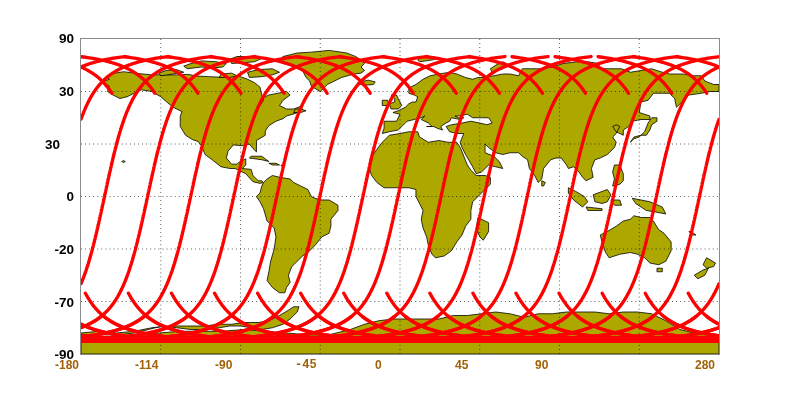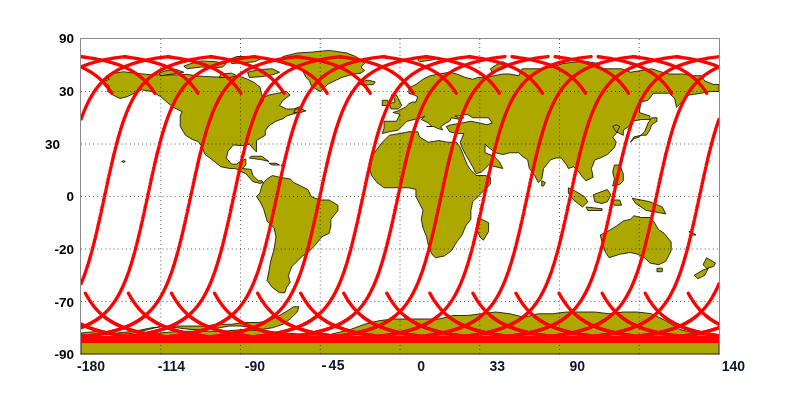--- a/index.html
+++ b/index.html
@@ -37,22 +37,22 @@
 
   .ytick{
     position:absolute;
     right:806px; 
     font-size:13.5px;font-weight:bold;color:#000;
     text-align:right;
     white-space:nowrap;
   }
   .xtick{
     position:absolute;
-    font-size:14px;font-weight:bold;color:#0f172a;
-    text-align:right;
+    font-size:12px;font-weight:bold;color:#a16207;
+    text-align:left;
     white-space:nowrap;
   }
 </style>
 </head>
 <body>
 
 <div id="figure">
 
 
   <div class="ytick" style="left:34px;top:31px;width:40px;">90</div>
@@ -61,24 +61,24 @@
   <div class="ytick" style="left:34px;top:189px;width:40px;">0</div>
   <div class="ytick" style="left:34px;top:242px;width:40px;">-20</div>
   <div class="ytick" style="left:34px;top:295px;width:40px;">-70</div>
   <div class="ytick" style="left:34px;top:347px;width:40px;">-90</div>
 
   <div class="xtick" style="left:55px;top:358px;width:50px;">-180</div>
   <div class="xtick" style="left:135px;top:358px;width:50px;">-114</div>
   <div class="xtick" style="left:215px;top:358px;width:50px;">-90</div>
   <div class="xtick" style="left:295px;top:358px;width:50px;font-family:Liberation Mono, monospace;">-45</div>
   <div class="xtick" style="left:375px;top:358px;width:50px;">0</div>
-  <div class="xtick" style="left:455px;top:358px;width:50px;">33</div>
+  <div class="xtick" style="left:455px;top:358px;width:50px;">45</div>
   <div class="xtick" style="left:535px;top:358px;width:50px;">90</div>
   <div class="xtick" style="left:615px;top:358px;width:50px;margin-top:48px;">135</div>
-  <div class="xtick" style="left:695px;top:358px;width:50px;">140</div>
+  <div class="xtick" style="left:695px;top:358px;width:50px;">280</div>
 
   <div id="plot">
     <svg id="mapsvg" viewBox="0 0 360 180" preserveAspectRatio="none">
       <g id="land-layer">
           <polygon points="12.00,24.50 16.00,23.00 14.00,21.50 19.00,19.50 24.00,18.70 32.00,19.70 39.00,20.40 47.00,20.50 54.00,20.50 60.00,20.20 66.00,21.20 72.00,21.50 79.00,21.80 85.00,20.80 90.00,21.50 94.00,23.00 98.00,25.00 101.00,27.50 102.00,32.00 103.00,35.00 101.00,38.00 102.00,34.00 106.00,32.00 111.00,31.00 116.00,30.00 118.00,32.00 114.00,35.00 112.00,38.00 116.00,40.00 120.00,40.00 124.00,38.50 125.00,40.50 121.00,42.50 116.00,44.00 114.00,45.50 110.00,47.00 106.00,49.50 104.00,52.50 104.00,55.00 99.00,58.00 99.00,64.50 97.00,62.50 95.00,60.00 91.00,61.00 86.00,60.50 83.00,64.00 82.00,68.00 85.00,71.50 88.00,71.50 89.00,70.50 93.00,68.50 93.00,72.00 91.00,74.00 96.00,74.50 97.00,78.00 100.00,81.00 102.00,81.00 103.00,82.00 101.00,82.50 97.00,81.50 93.00,77.00 87.00,74.00 84.00,74.00 79.00,73.00 74.00,69.00 70.00,66.00 68.00,61.00 66.00,58.50 63.00,57.50 59.00,55.00 56.00,50.00 56.00,44.00 57.00,41.50 52.00,39.00 49.00,36.50 45.00,33.00 40.00,30.00 34.00,29.00 30.00,31.00 26.00,33.00 22.00,34.00 18.00,32.00 15.00,30.00 16.00,27.00 12.00,24.50" fill="#ada800" stroke="#000000" stroke-width="0.45" stroke-linejoin="round"></polygon>
           <polygon points="135.00,30.00 137.00,28.00 139.00,26.00 142.00,24.50 147.00,22.00 154.00,20.00 158.00,19.50 160.00,18.00 158.00,16.00 160.00,14.00 158.00,12.00 155.00,10.00 150.00,8.00 140.00,6.50 130.00,7.50 122.00,8.00 118.00,9.00 114.00,10.00 112.00,12.00 114.00,14.00 118.00,15.00 122.00,16.00 125.00,18.00 126.00,20.00 127.00,22.00 129.00,24.00 130.00,27.00 135.00,30.00" fill="#ada800" stroke="#000000" stroke-width="0.45" stroke-linejoin="round"></polygon>
           <polygon points="60.00,17.00 68.00,16.00 75.00,16.50 80.00,16.00 82.00,14.00 76.00,13.00 68.00,12.50 62.00,14.00 58.00,15.50 60.00,17.00" fill="#ada800" stroke="#000000" stroke-width="0.45" stroke-linejoin="round"></polygon>
           <polygon points="85.00,14.00 92.00,13.50 98.00,13.00 102.00,11.00 96.00,10.00 88.00,10.00 84.00,11.50 85.00,14.00" fill="#ada800" stroke="#000000" stroke-width="0.45" stroke-linejoin="round"></polygon>
           <polygon points="95.00,22.00 102.00,21.50 108.00,20.50 112.00,19.00 108.00,17.00 100.00,17.50 94.00,19.00 95.00,22.00" fill="#ada800" stroke="#000000" stroke-width="0.45" stroke-linejoin="round"></polygon>
           <polygon points="45.00,21.00 52.00,20.00 58.00,19.00 54.00,17.50 48.00,18.00 44.00,19.50 45.00,21.00" fill="#ada800" stroke="#000000" stroke-width="0.45" stroke-linejoin="round"></polygon>

